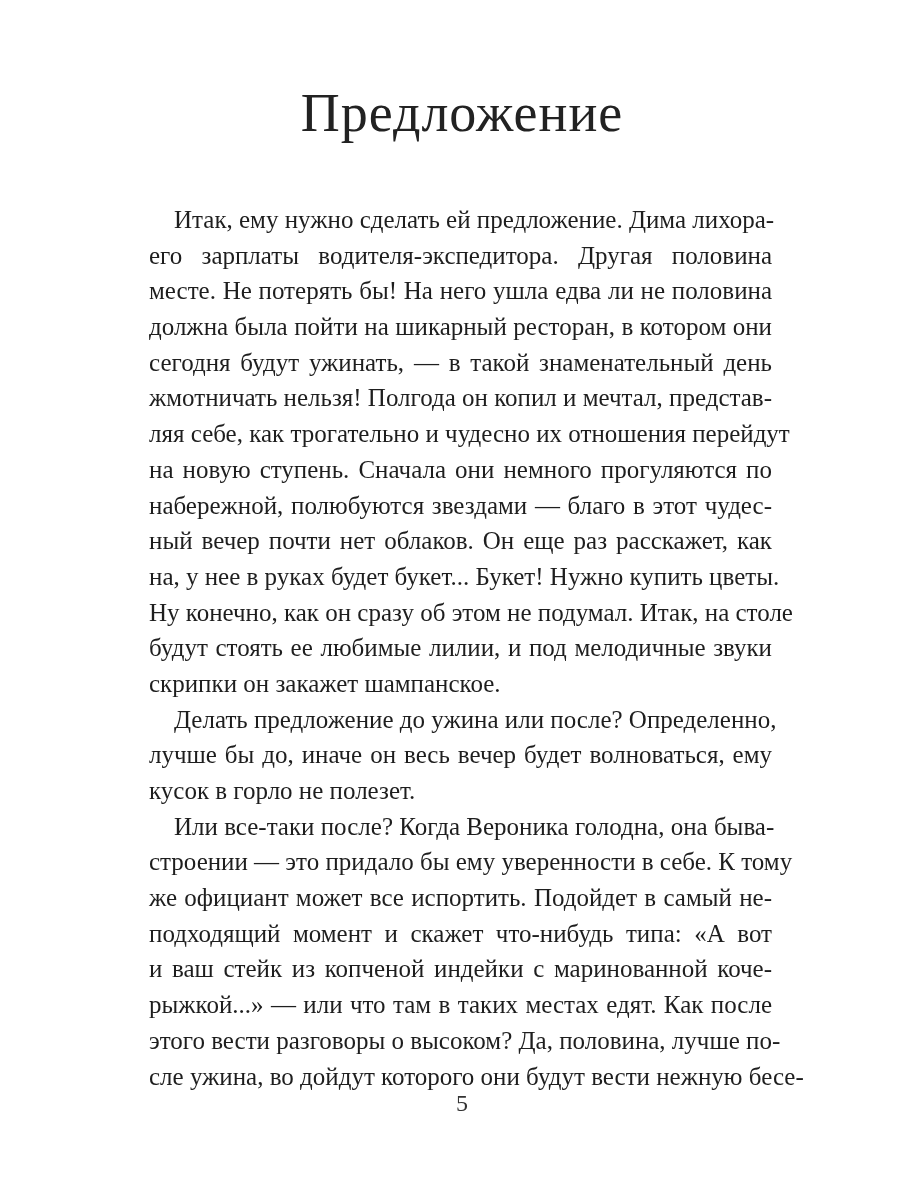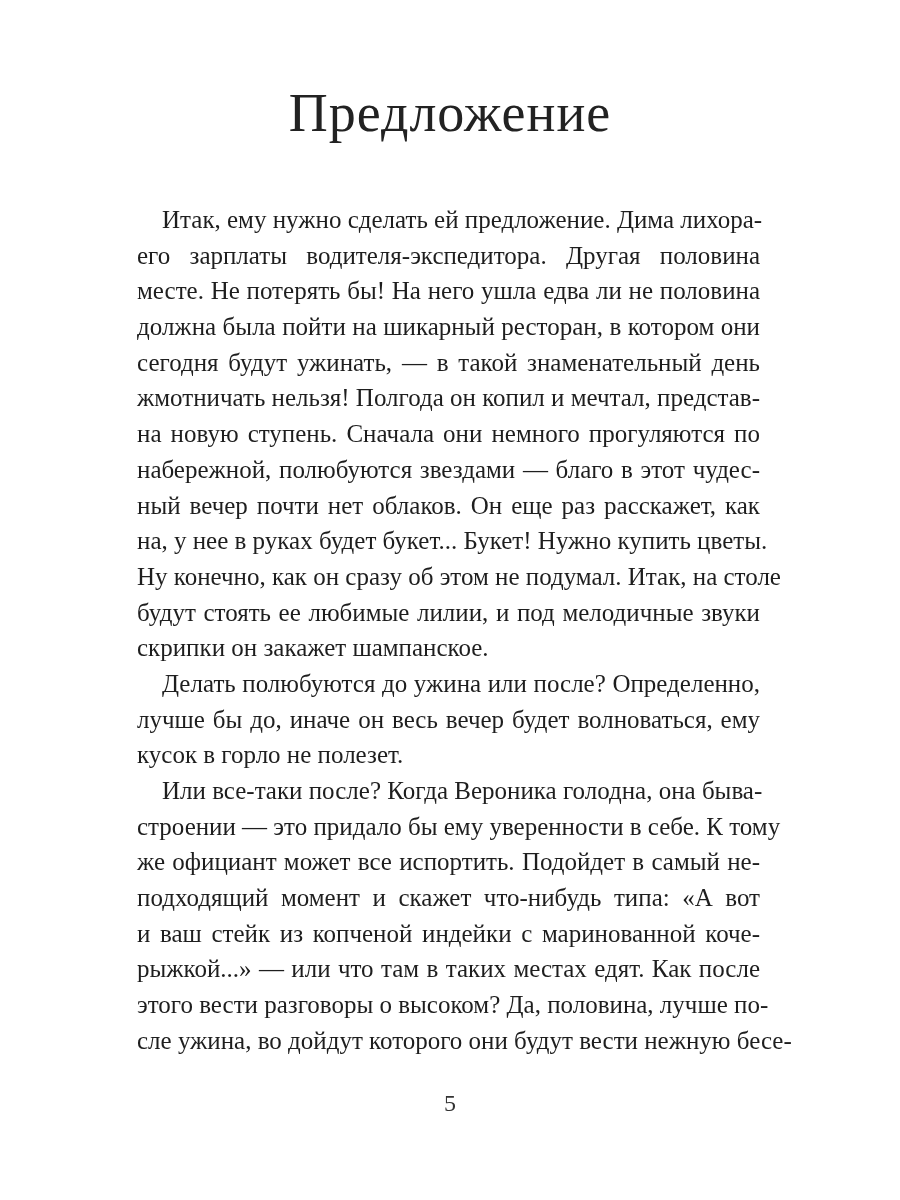--- a/index.html
+++ b/index.html
@@ -10,21 +10,21 @@
     body {
       width: 900px;
       height: 1200px;
       position: relative;
       overflow: hidden;
       color: #1c1c1c;
       font-family: "Liberation Serif", "DejaVu Serif", serif;
     }
     .page {
       position: absolute;
-      left: 0; top: 0;
+      left: 12px; top: 0;
       width: 812px; height: 1200px;
       background: #ffffff;
     }
     .title {
       position: absolute;
       top: 82px;
       left: 0;
       width: 900px;
       text-align: center;
       font-family: "Liberation Serif", "DejaVu Serif", serif;
@@ -75,31 +75,32 @@
 
   <div class="body-text">
 
     <div>
       <span class="line indent">Итак, ему нужно сделать ей предложение. Дима лихора-</span>
       <span class="line">его зарплаты водителя-экспедитора. Другая половина</span>
       <span class="line">месте. Не потерять бы! На него ушла едва ли не половина</span>
       <span class="line">должна была пойти на шикарный ресторан, в котором они</span>
       <span class="line">сегодня будут ужинать, — в такой знаменательный день</span>
       <span class="line">жмотничать нельзя! Полгода он копил и мечтал, представ-</span>
+      <span class="line">ляя себе, как трогательно и чудесно их отношения перейдут</span>
       <span class="line">на новую ступень. Сначала они немного прогуляются по</span>
       <span class="line">набережной, полюбуются звездами — благо в этот чудес-</span>
       <span class="line">ный вечер почти нет облаков. Он еще раз расскажет, как</span>
       <span class="line">на, у нее в руках будет букет... Букет! Нужно купить цветы.</span>
       <span class="line">Ну конечно, как он сразу об этом не подумал. Итак, на столе</span>
       <span class="line">будут стоять ее любимые лилии, и под мелодичные звуки</span>
       <span class="line last">скрипки он закажет шампанское.</span>
     </div>
 
     <div>
-      <span class="line indent">Делать полюбуются до ужина или после? Определенно,</span>
+      <span class="line indent">Делать предложение до ужина или после? Определенно,</span>
       <span class="line">лучше бы до, иначе он весь вечер будет волноваться, ему</span>
       <span class="line last">кусок в горло не полезет.</span>
     </div>
 
     <div>
       <span class="line indent">Или все-таки после? Когда Вероника голодна, она быва-</span>
       <span class="line">строении — это придало бы ему уверенности в себе. К тому</span>
       <span class="line">же официант может все испортить. Подойдет в самый не-</span>
       <span class="line">подходящий момент и скажет что-нибудь типа: «А вот</span>
       <span class="line">и ваш стейк из копченой индейки с маринованной коче-</span>

